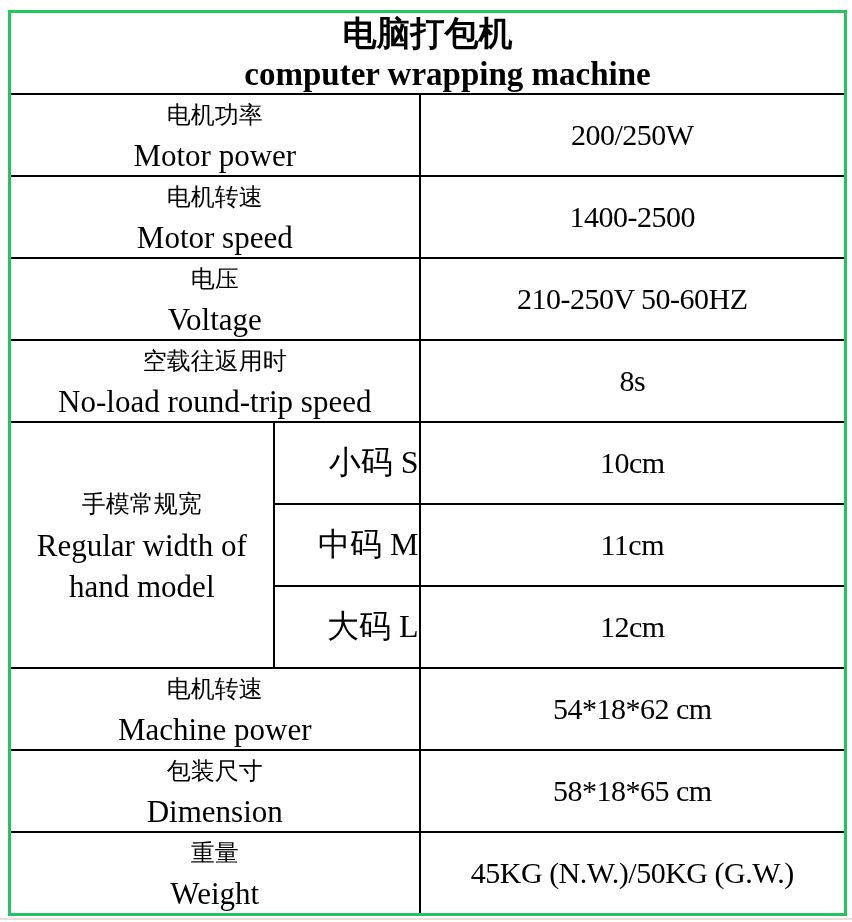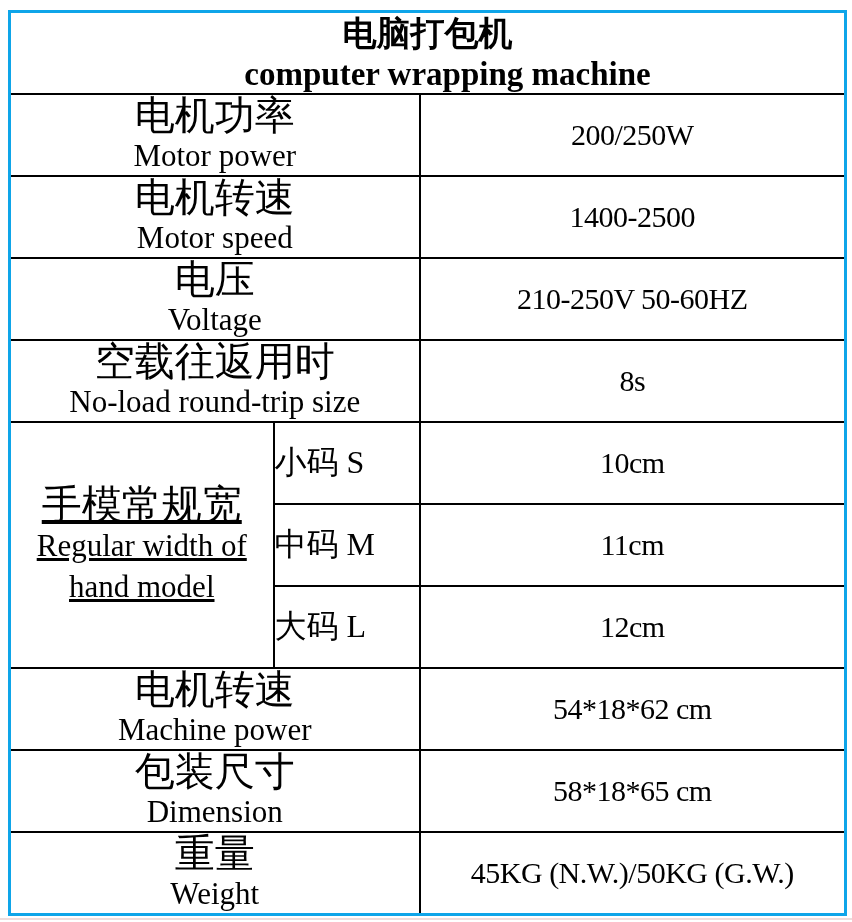--- a/index.html
+++ b/index.html
@@ -14,21 +14,21 @@
     color: #000000;
     font-family: "Liberation Serif", "DejaVu Serif", serif;
   }
   table.spec-table {
     position: absolute;
     left: 8px;
     top: 10px;
     width: 836px;
     border-collapse: collapse;
     table-layout: fixed;
-    border: 3px solid #0ea5e9;
+    border: 3px solid #22c55e;
   }
   table.spec-table td {
     border: 2px solid #000000;
     padding: 0;
     overflow: hidden;
   }
   
   td.header-cell {
     height: 80px;
     text-align: center;
@@ -47,42 +47,41 @@
     padding-left: 40px;
   }
   
   td.label-cell {
     height: 80px;
     text-align: center;
     vertical-align: middle;
   }
   .label-zh {
     display: block;
-    font-size: 40px;
+    font-size: 24px;
     line-height: 41px;
   }
   .label-en {
     display: block;
     font-size: 31px;
     line-height: 39px;
   }
   
   td.merged-cell {
     text-align: center;
     vertical-align: middle;
   }
   td.merged-cell .label-zh,
   td.merged-cell .label-en {
     line-height: 41px;
-    text-decoration: underline;
   }
   
   td.size-cell {
     height: 80px;
-    text-align: left;
+    text-align: right;
     vertical-align: middle;
     padding-left: 8px;
     font-size: 32px;
   }
   
   td.value-cell {
     height: 80px;
     text-align: center;
     vertical-align: middle;
     padding-left: 6px;
@@ -139,21 +138,21 @@
     <td class="label-cell" colspan="2">
       <span class="label-zh">电压</span>
       <span class="label-en">Voltage</span>
     </td>
     <td class="value-cell">210-250V 50-60HZ</td>
   </tr>
 
   <tr>
     <td class="label-cell" colspan="2">
       <span class="label-zh">空载往返用时</span>
-      <span class="label-en">No-load round-trip size</span>
+      <span class="label-en">No-load round-trip speed</span>
     </td>
     <td class="value-cell">8s</td>
   </tr>
 
   <tr>
     <td class="merged-cell" rowspan="3">
       <span class="label-zh">手模常规宽</span>
       <span class="label-en">Regular width of</span>
       <span class="label-en">hand model</span>
     </td>

